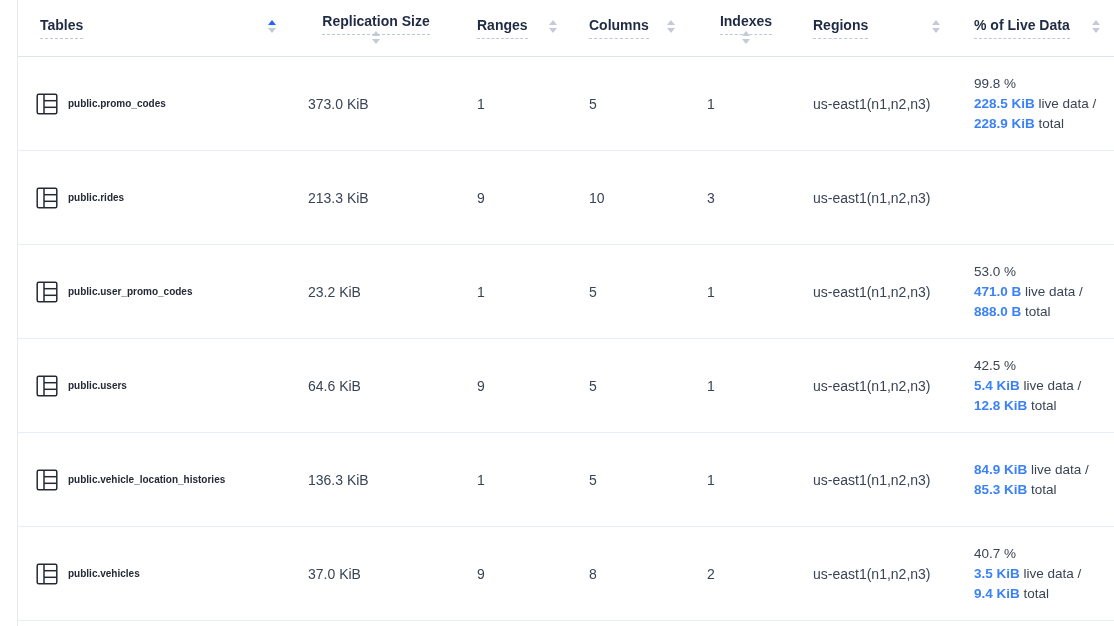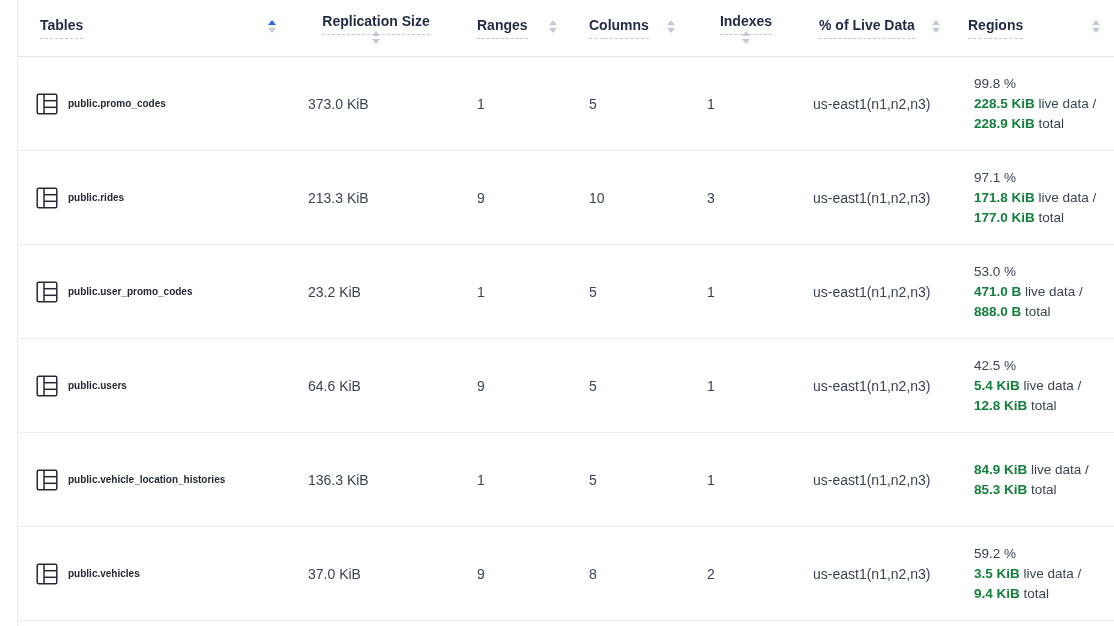--- a/index.html
+++ b/index.html
@@ -77,21 +77,21 @@
 
   .name-cell { display: flex; align-items: center; gap: 10px; }
   .ticon { display: inline-flex; flex: 0 0 auto; }
   .tname {
     font-weight: 700;
     color: #242a35;
     font-size: 10px;
     cursor: pointer;
   }
   .live-cell { line-height: 20px; font-size: 13.5px; color: #394455; }
-  .live-cell .num { font-weight: 700; color: #15803d; }
+  .live-cell .num { font-weight: 700; color: #3b82f6; }
 </style>
 </head>
 <body>
 
 <div class="page">
   <div class="vline"></div>
 
   <div class="tablewrap">
 
     <div class="header-row">
@@ -123,29 +123,29 @@
           <span class="tri-down"></span>
         </span>
       </div>
       <div class="th c5">
         <span class="th-label">Indexes</span>
         <span class="sort">
           <span class="tri-up"></span>
           <span class="tri-down"></span>
         </span>
       </div>
+      <div class="th c6">
+        <span class="th-label">Regions</span>
+        <span class="sort">
+          <span class="tri-up"></span>
+          <span class="tri-down"></span>
+        </span>
+      </div>
       <div class="th c7">
         <span class="th-label">% of Live Data</span>
-        <span class="sort">
-          <span class="tri-up"></span>
-          <span class="tri-down"></span>
-        </span>
-      </div>
-      <div class="th c6">
-        <span class="th-label">Regions</span>
         <span class="sort">
           <span class="tri-up"></span>
           <span class="tri-down"></span>
         </span>
       </div>
     </div>
 
     <div class="row">
       <div class="td c1 name-cell">
         <span class="ticon">
@@ -180,25 +180,20 @@
             <line x1="8" y1="14.3" x2="20.8" y2="14.3"></line>
           </svg>
         </span>
         <span class="tname">public.rides</span>
       </div>
       <div class="td c2">213.3 KiB</div>
       <div class="td c3">9</div>
       <div class="td c4">10</div>
       <div class="td c5">3</div>
       <div class="td c6">us-east1(n1,n2,n3)</div>
-      <div class="td c7 live-cell">
-        <div>97.1 %</div>
-        <div><span class="num">171.8 KiB</span><span> live data /</span></div>
-        <div><span class="num">177.0 KiB</span><span> total</span></div>
-      </div>
     </div>
 
     <div class="row">
       <div class="td c1 name-cell">
         <span class="ticon">
           <svg width="22" height="22" viewBox="0 0 22 22" fill="none" stroke="#242a35" stroke-width="1.5">
             <rect x="1.2" y="1.2" width="19.6" height="19.6" rx="1.5"></rect>
             <line x1="8" y1="1.2" x2="8" y2="20.8"></line>
             <line x1="8" y1="7.7" x2="20.8" y2="7.7"></line>
             <line x1="8" y1="14.3" x2="20.8" y2="14.3"></line>
@@ -276,20 +271,20 @@
           </svg>
         </span>
         <span class="tname">public.vehicles</span>
       </div>
       <div class="td c2">37.0 KiB</div>
       <div class="td c3">9</div>
       <div class="td c4">8</div>
       <div class="td c5">2</div>
       <div class="td c6">us-east1(n1,n2,n3)</div>
       <div class="td c7 live-cell">
-        <div>59.2 %</div>
+        <div>40.7 %</div>
         <div><span class="num">3.5 KiB</span><span> live data /</span></div>
         <div><span class="num">9.4 KiB</span><span> total</span></div>
       </div>
     </div>
 
   </div>
 </div>
 
 </body></html>

